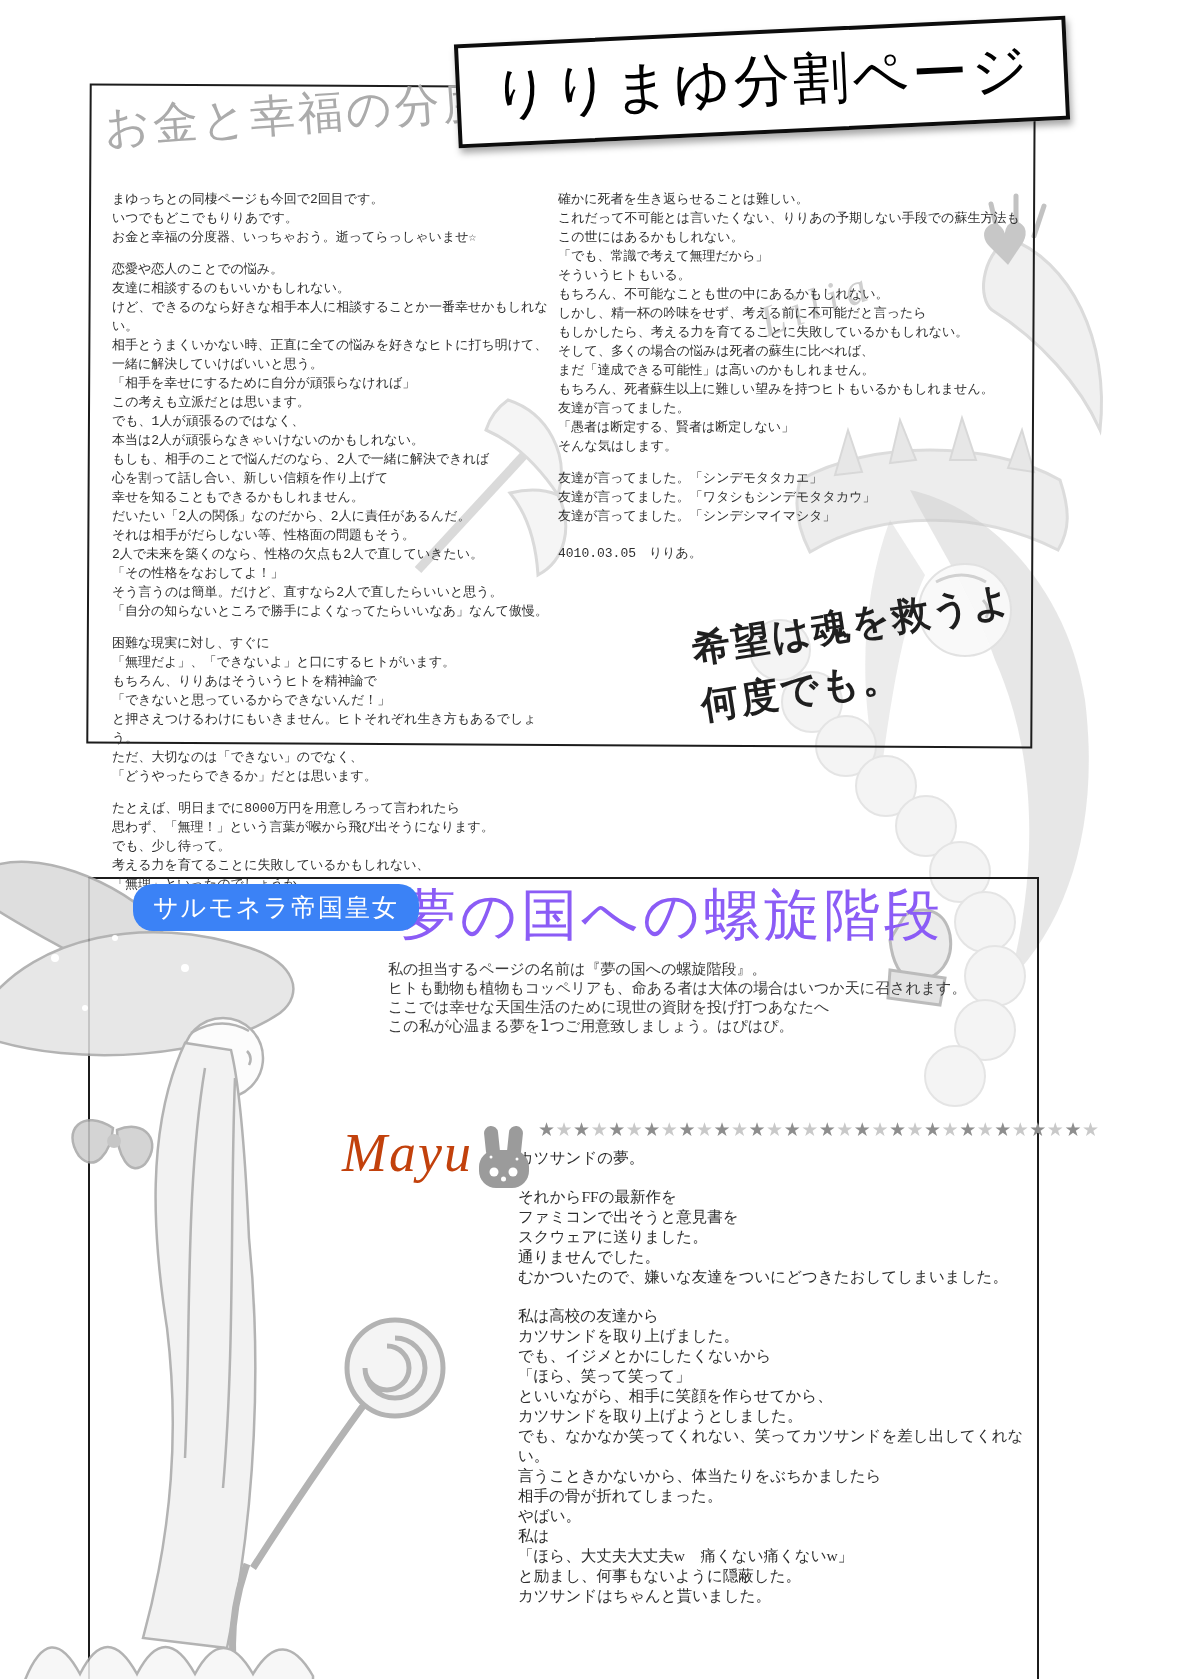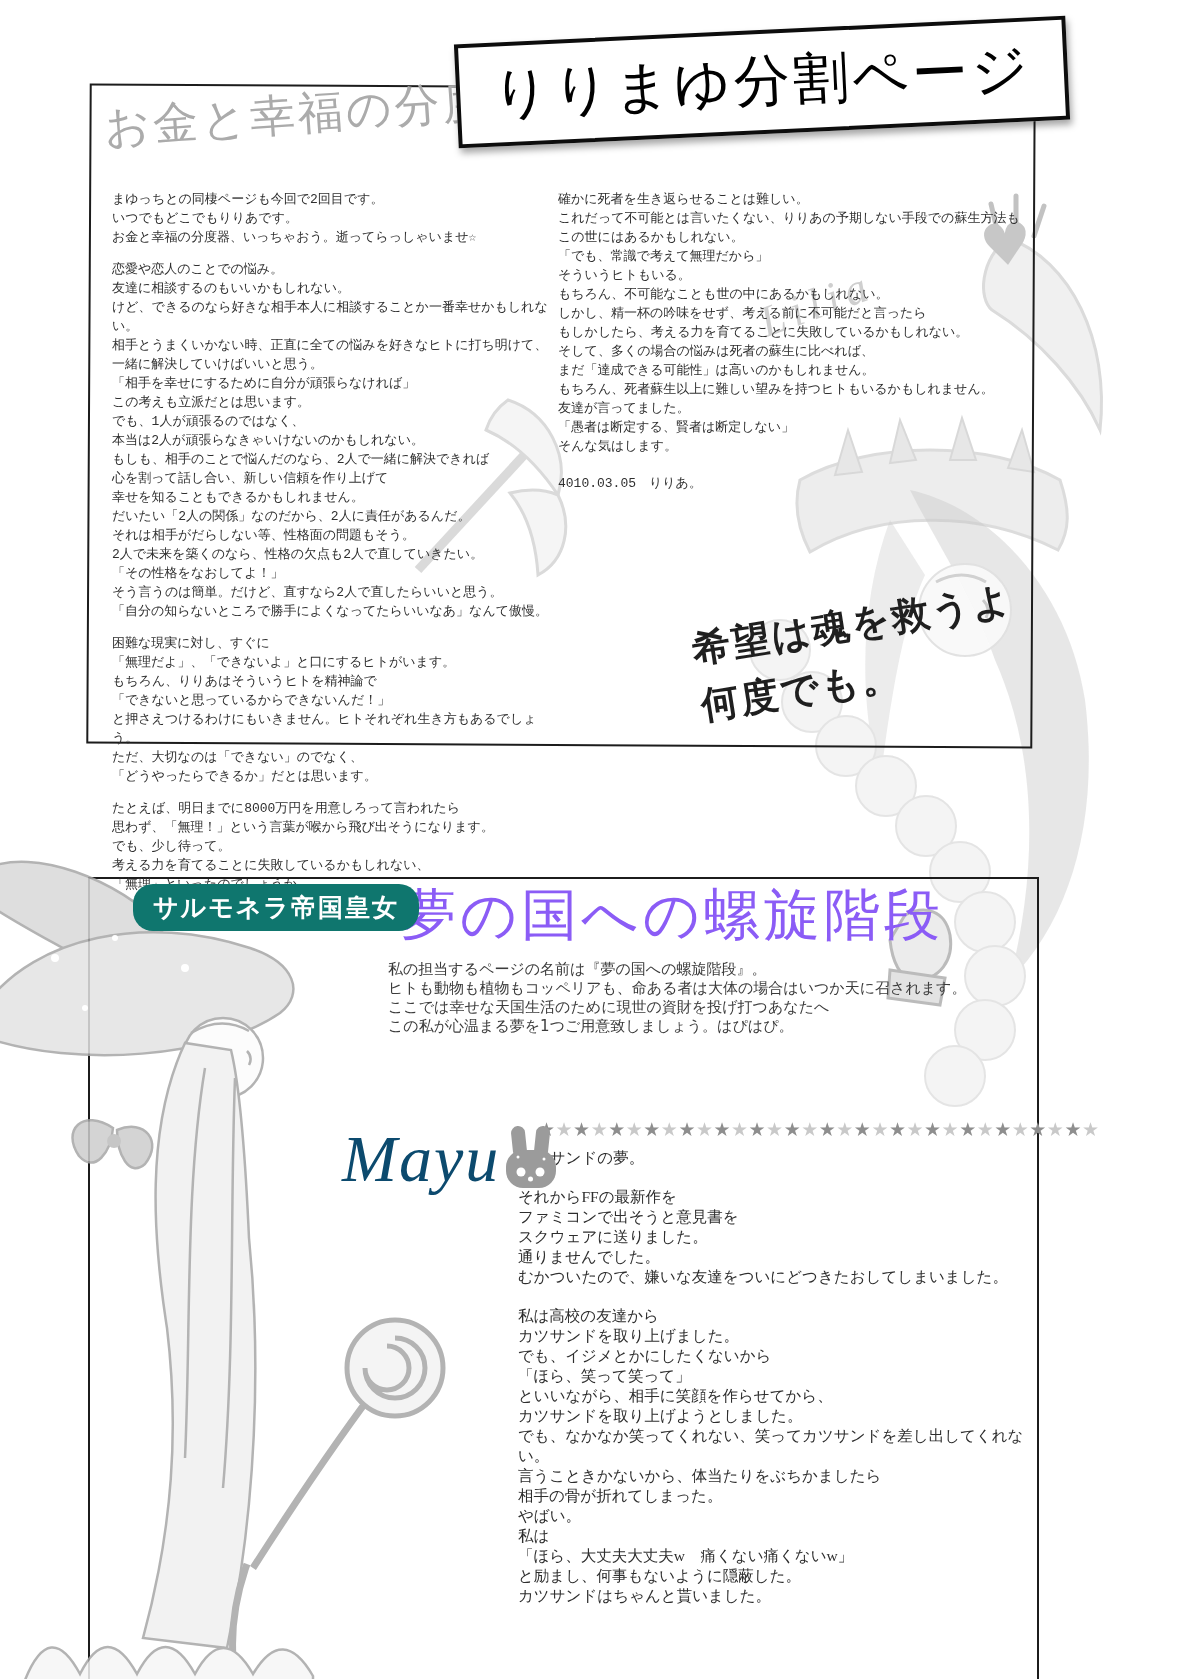--- a/index.html
+++ b/index.html
@@ -28,34 +28,34 @@
   .s1-col{position:absolute;z-index:3;font-size:13px;line-height:19px;font-family:Liberation Mono, monospace;}
   .s1-left{left:112px;top:190px;width:448px;}
   .s1-right{left:558px;top:190px;width:478px;}
   .para{white-space:pre-line;margin-bottom:13px;}
   .date-line{margin-top:18px;white-space:nowrap;}
   .handnote{position:absolute;left:688px;top:622px;z-index:4;
         font-family:"DejaVu Sans","Liberation Sans",sans-serif;font-weight:bold;
         font-size:38px;line-height:57px;color:#1f1f1f;white-space:pre-line;
         transform:rotate(-9deg);transform-origin:left top;letter-spacing:2px;}
   
-  .badge{position:absolute;left:133px;top:884px;z-index:4;background:#0f766e;color:#fff;
-        font-family:"DejaVu Sans","Liberation Sans",sans-serif;font-weight:bold;
+  .badge{position:absolute;left:133px;top:884px;z-index:4;background:#3b82f6;color:#fff;
+        font-family:"DejaVu Sans","Liberation Sans",sans-serif;font-weight:normal;
         font-size:25px;letter-spacing:2px;padding:7px 20px;border-radius:20px;white-space:nowrap;}
   .s2-title{position:absolute;left:400px;top:878px;z-index:3;font-size:56px;color:#8b5cf6;
         letter-spacing:4px;white-space:nowrap;}
   .s2-intro{position:absolute;left:388px;top:960px;width:650px;z-index:3;
         font-family:"DejaVu Sans","Liberation Sans",sans-serif;
         font-size:15px;line-height:19px;color:#3b3b3b;}
   .s2-intro .para{margin-bottom:12px;}
   .star-row{position:absolute;left:538px;top:1118px;z-index:3;font-size:19px;
         font-family:"DejaVu Sans",sans-serif;letter-spacing:0.5px;white-space:nowrap;}
   .mayu-sig{position:absolute;left:342px;top:1126px;z-index:4;display:flex;align-items:flex-start;}
   .mayu-sig .mayu-text{font-family:"Liberation Serif","DejaVu Serif",serif;font-style:italic;
-        font-size:66px;color:#0c4a6e;letter-spacing:2px;line-height:1;}
+        font-size:54px;color:#c2410c;letter-spacing:2px;line-height:1;}
   .s2-story{position:absolute;left:518px;top:1148px;width:510px;z-index:3;
         font-size:15.5px;line-height:20px;color:#2e2e2e;}
   .s2-story .para{margin-bottom:19px;}
 </style>
 </head>
 <body>
 
 <div class="page">
 
   <svg class="illo" style="left:740px;top:180px" width="420" height="950" viewBox="0 0 420 950">
@@ -159,20 +159,23 @@
 そういうヒトもいる。
 もちろん、不可能なことも世の中にあるかもしれない。
 しかし、精一杯の吟味をせず、考える前に不可能だと言ったら
 もしかしたら、考える力を育てることに失敗しているかもしれない。
 そして、多くの場合の悩みは死者の蘇生に比べれば、
 まだ「達成できる可能性」は高いのかもしれません。
 もちろん、死者蘇生以上に難しい望みを持つヒトもいるかもしれません。
 友達が言ってました。
 「愚者は断定する、賢者は断定しない」
 そんな気はします。</div>
+    <div class="para">友達が言ってました。「シンデモタタカエ」
+友達が言ってました。「ワタシもシンデモタタカウ」
+友達が言ってました。「シンデシマイマシタ」</div>
     <div class="date-line">4010.03.05　りりあ。</div>
   </div>
 
   <div class="handnote">希望は魂を救うよ
 何度でも。</div>
 
   <div class="badge">サルモネラ帝国皇女</div>
   <div class="s2-title">夢の国への螺旋階段</div>
 
   <div class="s2-intro">

